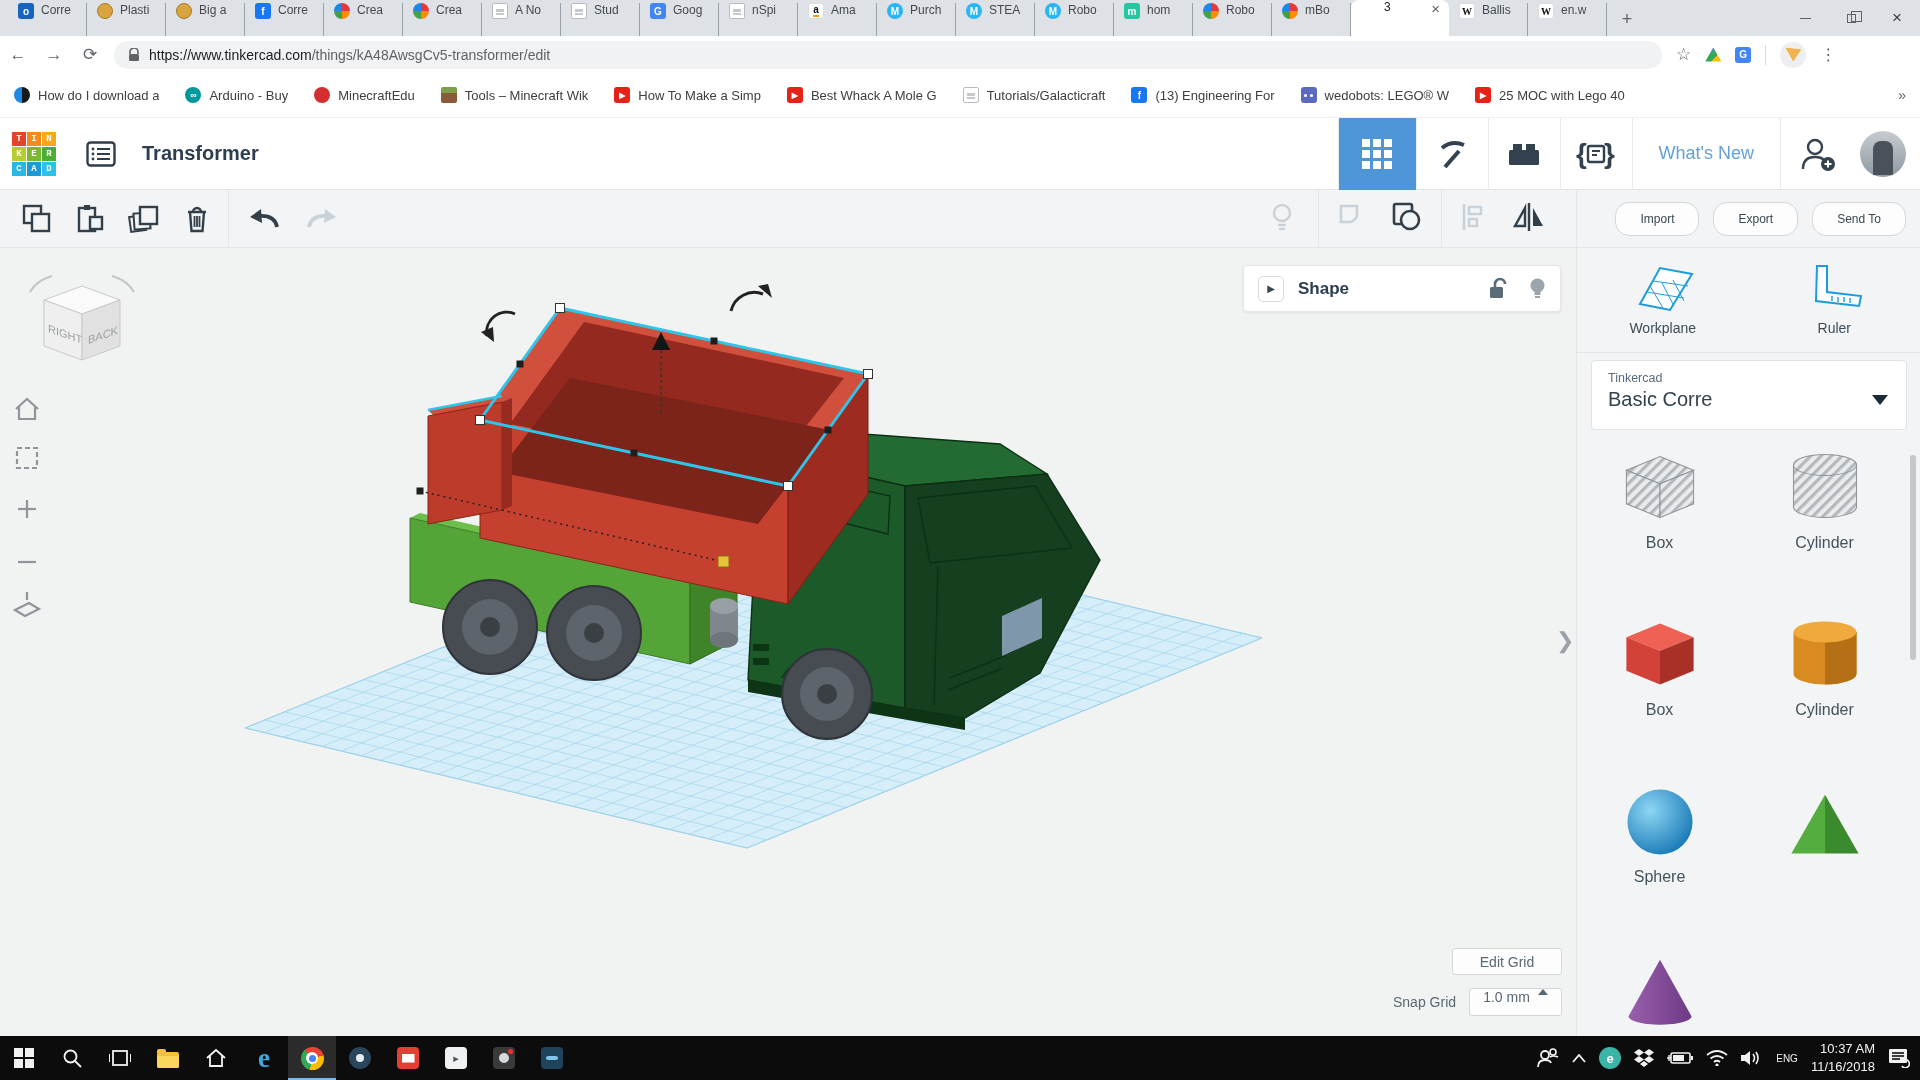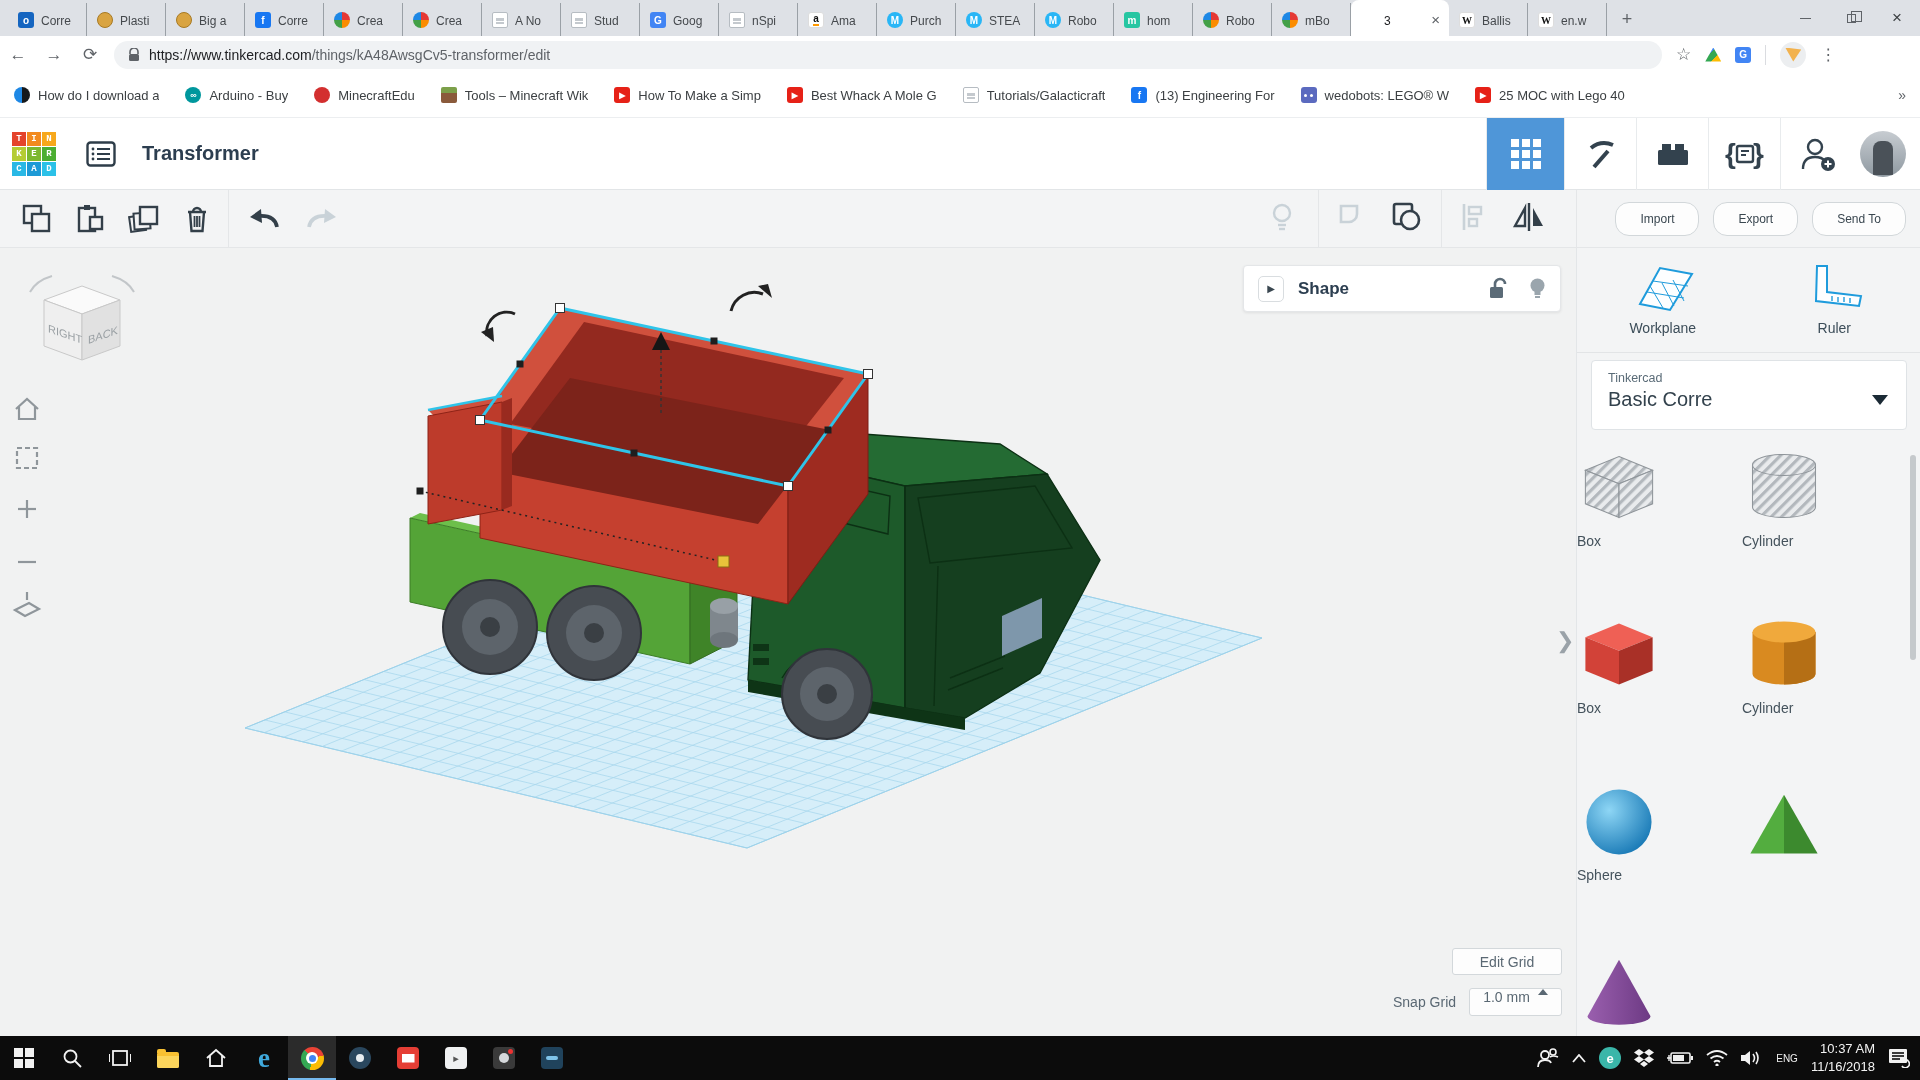--- a/index.html
+++ b/index.html
@@ -1,21 +1,21 @@
 <!DOCTYPE html>
 <html><head>
 <meta charset="utf-8">
 <style>
   *{margin:0;padding:0;box-sizing:border-box}
   html,body{width:1920px;height:1080px;overflow:hidden;font-family:"Liberation Sans",sans-serif}
   body{position:relative;background:#f1f2f2}
 
   
   .tabstrip{position:absolute;top:0;left:0;width:1920px;height:36px;background:#dee1e6;display:flex;align-items:flex-end;padding-left:8px}
-  .tab{height:33px;width:79px;display:flex;align-items:flex-end;gap:7px;padding:0 6px 8px 10px;font-size:12px;color:#45494d;border-right:1px solid #9aa0a6;overflow:hidden;white-space:nowrap;cursor:default}
+  .tab{height:33px;width:79px;display:flex;align-items:flex-start;gap:7px;padding:0 6px 8px 10px;font-size:12px;color:#45494d;border-right:1px solid #9aa0a6;overflow:hidden;white-space:nowrap;cursor:default}
   .tab.active{height:36px;width:98px;background:#fff;border-radius:8px 8px 0 0;border-right:none;color:#202124}
   .tab .lbl{overflow:hidden;flex:1}
   .tab .close{font-size:15px;color:#5f6368;padding:0 3px}
   .newtab{width:28px;height:28px;margin:0 0 3px 6px;display:flex;align-items:center;justify-content:center;font-size:18px;color:#5f6368}
   .wincontrols{position:absolute;right:0;top:0;height:36px;display:flex}
   .winbtn{width:46px;height:36px;display:flex;align-items:center;justify-content:center;color:#3c4043}
   .minig{width:11px;height:1px;background:#5f6368}
   .restore{width:9px;height:9px;border:1px solid #5f6368;position:relative;background:#dee1e6}
   .restore::before{content:"";position:absolute;top:-4px;left:3px;width:9px;height:9px;border:1px solid #5f6368}
   .closex{font-size:17px}
@@ -101,21 +101,21 @@
   
   .sidebar{position:absolute;top:248px;right:0;width:344px;height:788px;background:#f3f4f5;border-left:1px solid #e3e6e8;overflow:hidden}
   .sb-top{position:absolute;top:14px;left:0;width:100%;display:flex;justify-content:space-around}
   .sb-tool{display:flex;flex-direction:column;align-items:center;gap:8px;font-size:14px;color:#3c4d59}
   .sb-div{position:absolute;top:104px;left:0;width:100%;height:1px;background:#e2e4e6}
   .sb-card{position:absolute;top:112px;left:14px;width:316px;height:70px;background:#fff;border:1px solid #dfe3e6;border-radius:4px;padding:10px 16px}
   .sb-brand{font-size:12.5px;color:#5a6b77}
   .sb-lib{font-size:20px;color:#33424d;margin-top:3px}
   .sb-caret{position:absolute;right:18px;top:34px;width:0;height:0;border-left:8px solid transparent;border-right:8px solid transparent;border-top:10px solid #1b2a35}
   .sb-grid{position:absolute;top:190px;left:0;width:330px;height:598px;display:grid;grid-template-columns:1fr 1fr;overflow:hidden}
-  .sb-item{height:167px;display:flex;flex-direction:column;padding-top:12px;gap:6px;font-size:14px;color:#44525c}
+  .sb-item{height:167px;display:flex;flex-direction:column;align-items:center;padding-top:12px;gap:6px;font-size:16px;color:#44525c}
   .sb-scroll{position:absolute;right:4px;top:207px;width:6px;height:205px;background:#c5c9cc;border-radius:3px}
   .collapse{position:absolute;top:628px;left:1556px;font-size:22px;color:#9aa2a8}
 
   
   .editgrid{position:absolute;top:948px;left:1452px;width:110px;height:27px;background:#fdfdfd;border:1px solid #d3d8db;border-radius:3px;font-size:14px;color:#5a6873;display:flex;align-items:center;justify-content:center}
   .snaplabel{position:absolute;top:994px;left:1393px;font-size:14px;color:#5a6873}
   .snapbox{position:absolute;top:988px;left:1469px;width:93px;height:28px;background:#fdfdfd;border:1px solid #d3d8db;border-radius:3px;font-size:14px;color:#5a6873;display:flex;align-items:flex-start;justify-content:center;gap:8px}
   .snapcaret{width:0;height:0;border-left:5px solid transparent;border-right:5px solid transparent;border-bottom:6px solid #5a6873}
 
   
@@ -375,20 +375,21 @@
     </div>
     <div class="hx hicon">
       <svg width="40" height="30" viewBox="0 0 40 30">
           <text x="0" y="24" font-size="28" font-weight="bold" fill="#33424e">{</text>
           <rect x="12" y="7" width="16" height="16" rx="2" fill="none" stroke="#33424e" stroke-width="2.4"></rect>
           <line x1="16" y1="12" x2="24" y2="12" stroke="#33424e" stroke-width="2"></line>
           <line x1="16" y1="16" x2="21" y2="16" stroke="#33424e" stroke-width="2"></line>
           <text x="28" y="24" font-size="28" font-weight="bold" fill="#33424e">}</text>
         </svg>
     </div>
+    <div class="hx whatsnew">What's New</div>
     <div class="hx" style="border-left:1px solid #e8ebed;width:74px">
       <svg width="36" height="34" viewBox="0 0 36 34">
           <circle cx="15" cy="10" r="7" fill="none" stroke="#33424e" stroke-width="2.4"></circle>
           <path d="M3 32 Q3 20 15 20 Q22 20 25 24" fill="none" stroke="#33424e" stroke-width="2.4"></path>
           <circle cx="28" cy="27" r="7" fill="#33424e"></circle>
           <line x1="28" y1="23.5" x2="28" y2="30.5" stroke="#fff" stroke-width="2"></line>
           <line x1="24.5" y1="27" x2="31.5" y2="27" stroke="#fff" stroke-width="2"></line>
         </svg>
     </div>
     <div class="tcavatar"></div>

